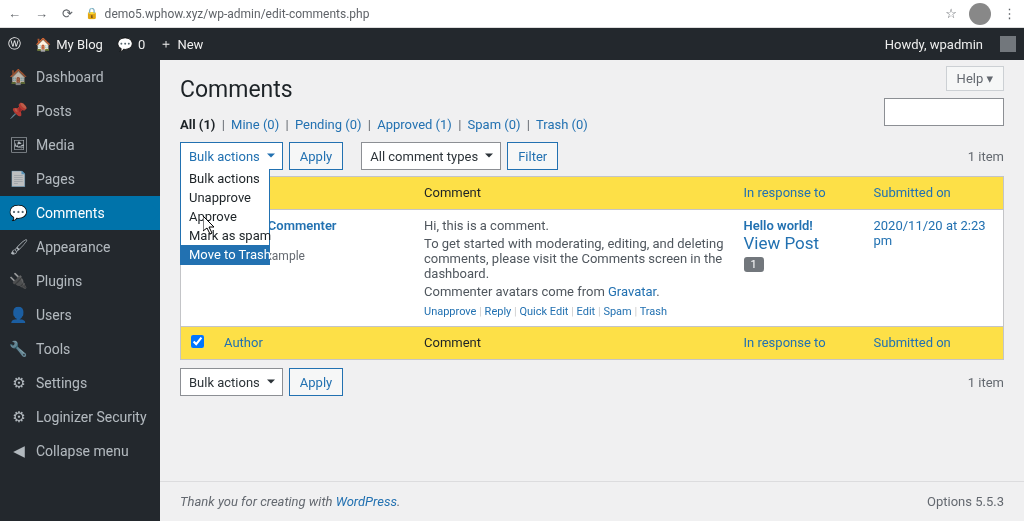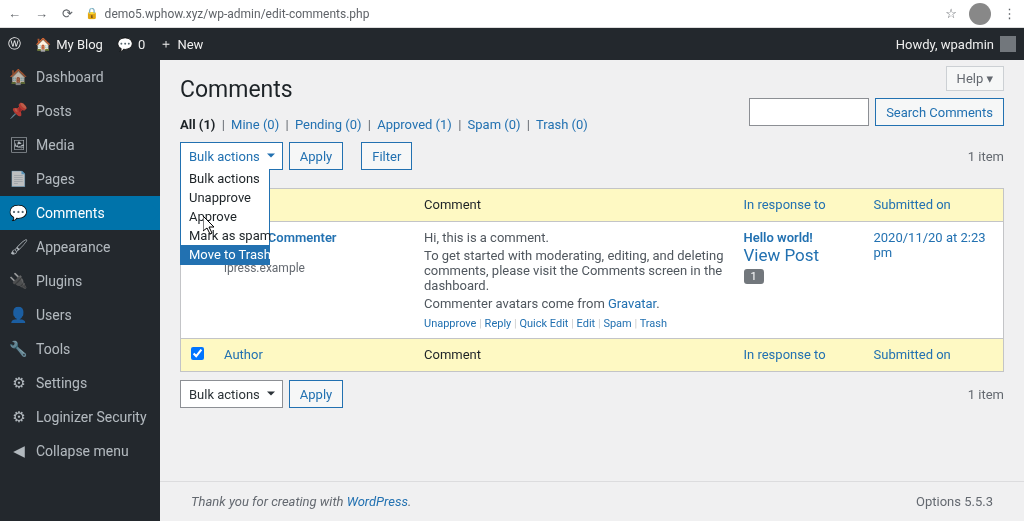--- a/index.html
+++ b/index.html
@@ -5,21 +5,21 @@
 *{box-sizing:border-box;margin:0;padding:0;font-family:-apple-system,BlinkMacSystemFont,"Segoe UI",Roboto,sans-serif}
 body{font-size:13px;color:#3c434a;background:#f0f0f1;width:1024px;height:521px;overflow:hidden;position:relative}
 .browser-bar{height:28px;background:#fff;border-bottom:1px solid #ddd;display:flex;align-items:center;padding:0 8px;gap:12px}
 .browser-bar .nav-icons{display:flex;gap:14px;color:#5f6368;align-items:center}
 .url-bar{flex:1;display:flex;align-items:center;gap:6px;color:#5f6368;font-size:12px}
 .url-bar .lock{font-size:11px}
 .browser-right{display:flex;gap:12px;align-items:center;color:#5f6368}
 .wp-toolbar{height:32px;background:#23282d;color:#eee;display:flex;align-items:center;padding:0 8px;font-size:13px}
 .wp-toolbar .left{display:flex;align-items:center;gap:14px}
 .wp-toolbar .item{display:flex;align-items:center;gap:5px;color:#eee}
-.wp-toolbar .right{margin-left:auto;display:flex;align-items:flex-end;gap:6px}
+.wp-toolbar .right{margin-left:auto;display:flex;align-items:flex-end;gap:17px}
 .wp-toolbar .avatar{width:16px;height:16px;background:#72777c}
 .main{display:flex;height:calc(521px - 28px - 32px)}
 .sidebar{width:160px;background:#23282d;color:#eee;font-size:14px;display:flex;flex-direction:column}
 .menu-item{display:flex;align-items:center;gap:8px;padding:8px 10px;color:rgba(240,246,252,.7);cursor:pointer;position:relative}
 .menu-item.active{background:#0073aa;color:#fff}
 .menu-item.active::after{content:"";position:absolute;right:-8px;top:50%;transform:translateY(-50%);border:8px solid transparent;border-left-color:#0073aa}
 .menu-item .micon{width:18px;height:18px;display:flex;align-items:center;justify-content:center;font-size:15px}
 .content{flex:1;padding:10px 20px 0 20px;position:relative;overflow:hidden}
 .top-right{position:absolute;top:6px;right:20px;display:flex;gap:8px}
 .screen-box{border:1px solid #ccd0d4;background:#f6f7f7;padding:4px 10px;font-size:13px;color:#646970;cursor:pointer}
@@ -32,21 +32,21 @@
 .select-like{border:1px solid #2271b1;background:#fff;color:#2271b1;padding:3px 22px 3px 8px;font-size:13px;position:relative;cursor:pointer;height:28px;display:flex;align-items:center}
 .select-like.plain{border-color:#8c8f94;color:#2c3338}
 .select-like::after{content:"";position:absolute;right:7px;top:50%;transform:translateY(-30%);border:4px solid transparent;border-top-color:currentColor}
 .dropdown-menu{position:absolute;top:27px;left:0;width:90px;background:#fff;border:1px solid #2271b1;border-top:none;z-index:10}
 .dropdown-menu .opt{padding:2px 8px;font-size:13px;color:#1d2327;cursor:pointer;white-space:nowrap}
 .dropdown-menu .opt.highlight{background:#2271b1;color:#fff}
 .btn{border:1px solid #2271b1;background:#f6f7f7;color:#2271b1;padding:4px 10px;font-size:13px;cursor:pointer;height:28px}
 .tablenav .items-count{margin-left:auto;color:#646970;font-size:13px}
 .search-area{position:absolute;top:38px;right:20px;display:flex;gap:6px;align-items:center}
 .search-input{border:1px solid #8c8f94;padding:3px 6px;width:120px;height:28px}
-.comments-table{width:100%;border:1px solid #c3c4c7;background:#fef9c3;border-collapse:collapse;margin-top:18px}
+.comments-table{width:100%;border:1px solid #c3c4c7;background:#fde047;border-collapse:collapse;margin-top:6px}
 .comments-table th,.comments-table td{text-align:left;padding:8px 10px;vertical-align:top;font-size:13px}
 .comments-table thead th{font-weight:400;color:#2271b1;border-bottom:1px solid #c3c4c7;cursor:pointer}
 .comments-table thead th.dark{color:#1d2327}
 .comments-table tfoot th{font-weight:400;color:#2271b1;border-top:1px solid #c3c4c7}
 .comments-table tfoot th.dark{color:#1d2327}
 .cb-col{width:30px}
 .author-col{width:200px}
 .response-col{width:130px}
 .date-col{width:140px}
 .comment-row{background:#fff}
@@ -61,21 +61,21 @@
 .act-trash{color:#b32d2e}
 .author-cell a{color:#2271b1;text-decoration:none;font-weight:600}
 .author-cell .meta{color:#646970;font-size:12px}
 .response-cell a.post-link{color:#2271b1;font-weight:600;text-decoration:none;font-size:13px}
 .response-cell .vp{color:#2271b1;font-size:17px}
 .bubble{display:inline-block;background:#72777c;color:#fff;border-radius:3px;padding:1px 7px;font-size:11px;margin-top:4px;position:relative}
 .bubble::after{content:"";position:absolute;left:6px;bottom:-4px;border:4px solid transparent;border-top-color:#72777c}
 .date-cell{color:#2271b1;font-size:13px}
 .below-nav{display:flex;align-items:center;gap:6px;margin-top:8px}
 .below-nav .items-count{margin-left:auto;color:#646970}
-.footer{position:absolute;bottom:0;left:160px;right:0;padding:12px 31px;color:#646970;font-size:13px;font-style:italic;display:flex;justify-content:space-between;background:#f0f0f1;border-top:1px solid #dcdcde}
+.footer{position:absolute;bottom:0;left:160px;right:0;padding:12px 20px;color:#646970;font-size:13px;font-style:italic;display:flex;justify-content:space-between;background:#f0f0f1;border-top:1px solid #dcdcde}
 .footer a{color:#2271b1;text-decoration:none}
 .cursor{position:absolute;left:203px;top:216px;z-index:20;pointer-events:none}
 .avatar-circle{width:22px;height:22px;border-radius:50%;background:#888}
 </style>
 </head>
 <body>
 
 <div class="browser-bar">
   <div class="nav-icons">
     <span>←</span>
@@ -161,21 +161,20 @@
 
   <div class="content">
     <div class="top-right">
       <div class="screen-box">Help ▾</div>
     </div>
 
     <h1 class="page-title">Comments</h1>
 
     <div class="search-area">
       <input class="search-input" placeholder="" style="">
-      <button class="btn">Search Comments</button>
     </div>
 
     <div class="subsubsub">
       <span class="current"><span>All</span> <span>(1)</span></span>
       <span class="sep">|</span>
       <a><span>Mine</span> <span>(0)</span></a>
       <span class="sep">|</span>
       <a><span>Pending</span> <span>(0)</span></a>
       <span class="sep">|</span>
       <a><span>Approved</span> <span>(1)</span></a>
@@ -191,20 +190,21 @@
         <div class="dropdown-menu">
           <div class="opt">Bulk actions</div>
           <div class="opt">Unapprove</div>
           <div class="opt">Approve</div>
           <div class="opt">Mark as spam</div>
           <div class="opt highlight">Move to Trash</div>
         </div>
       </div>
       <button class="btn">Apply</button>
       <div style="width:6px"></div>
+      <div class="select-like plain">All comment types</div>
       <button class="btn">Filter</button>
       <span class="items-count">1 item</span>
     </div>
 
     <table class="comments-table">
       <thead>
         <tr>
           <th class="cb-col"><input type="checkbox" checked="" style=""></th>
           <th class="author-col">Author</th>
           <th class="dark">Comment</th>

